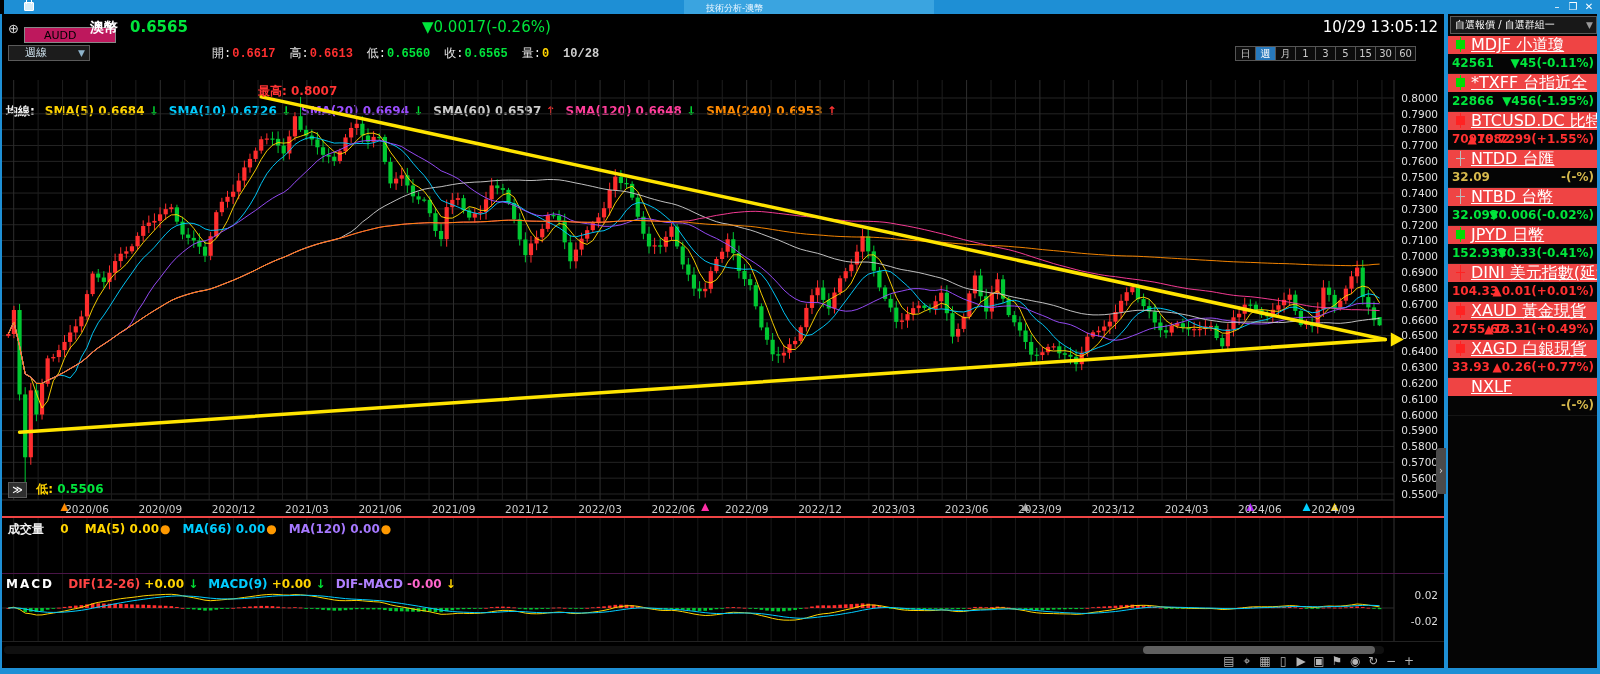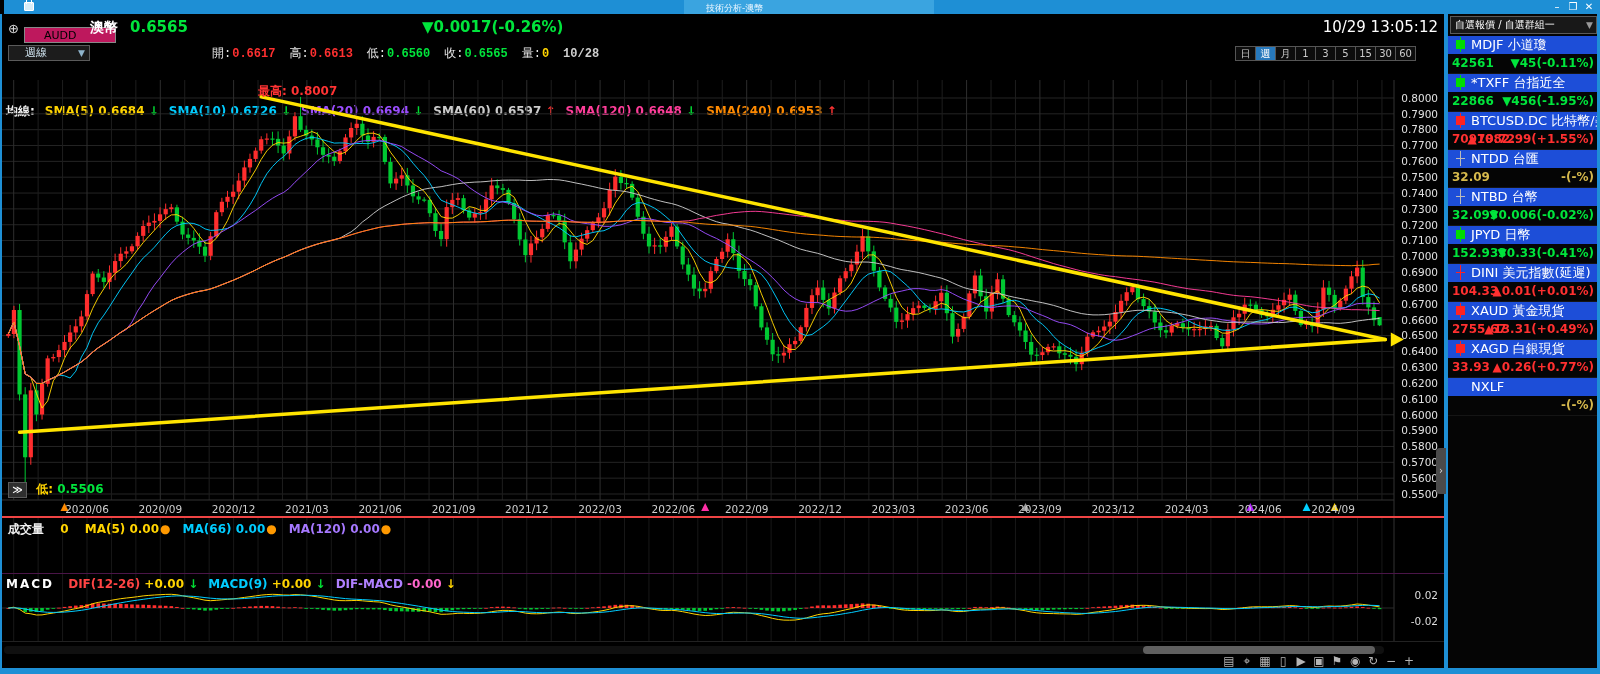--- a/index.html
+++ b/index.html
@@ -16,21 +16,21 @@
   #lock:before{content:"";position:absolute;left:1px;top:-5px;width:4px;height:5px;border:1px solid #fff;border-bottom:none;border-radius:3px 3px 0 0;}
   
   .border-blue{background:#1e8fd5;}
   
   #chart-panel{left:2px;top:14px;width:1442px;height:654px;background:#000;}
   #quote-row{left:0;top:0;width:1442px;height:30px;}
   #plus-icon{position:absolute;left:6px;top:7px;color:#ddd;font-size:13px;}
   #symbol-input{position:absolute;left:22px;top:5px;width:52px;height:14px;background:#be185d;color:#000;border:1px solid #888;font-size:11px;padding:0 19px;font-family:inherit;margin-top:8px;}
   #quote-name{position:absolute;left:88px;top:5px;color:#fff;font-size:14px;font-weight:bold;}
   #quote-price{position:absolute;left:128px;top:4px;color:#00e53c;font-size:15px;font-weight:bold;}
-  #quote-change{position:absolute;left:420px;top:4px;color:#00e53c;font-size:15px;font-weight:bold;}
+  #quote-change{position:absolute;left:420px;top:4px;color:#00e53c;font-size:15px;font-weight:normal;}
   #datetime{position:absolute;right:6px;top:4px;color:#fff;font-size:15px;margin-left:8px;}
   
   #toolbar-row{left:0;top:30px;width:1442px;height:18px;font-size:12px;}
   #period-select{position:absolute;left:6px;top:1px;width:64px;height:14px;background:#1c1c1c;border:1px solid #5a5a5a;color:#cfe3ef;font-size:11px;line-height:14px;padding-left:16px;}
   #period-select .arr{position:absolute;right:4px;top:0;color:#8fb4cc;font-size:9px;}
   #ohlc-row{position:absolute;left:196px;top:1px;white-space:nowrap;font-family:Liberation Mono, monospace;}
   #ohlc-row .lab{color:#e8e8e8;margin-left:14px;font-size:12px;}
   #ohlc-row .val{font-weight:bold;font-size:12px;}
   #tf-row{position:absolute;right:28px;top:2px;display:flex;}
   .tf-btn{width:19px;height:13px;border:1px solid #555;border-left:none;background:#0d0d0d;color:#ccc;font-size:10px;line-height:13px;text-align:center;cursor:pointer;}
@@ -66,21 +66,21 @@
   .tool-icon{width:14px;height:14px;color:#b5b5b5;font-size:12px;line-height:14px;text-align:center;cursor:pointer;}
   
   #splitter{left:1444px;top:14px;width:4px;height:654px;background:#1e8fd5;}
   #collapse-handle{left:1436px;top:448px;width:10px;height:46px;background:#4a4a4a;border-radius:4px 0 0 4px;color:#ddd;font-size:10px;line-height:46px;text-align:center;cursor:pointer;z-index:5;}
   
   #sidebar{left:1448px;top:14px;width:149px;height:654px;background:#050505;}
   #sb-header{position:absolute;left:2px;top:2px;width:141px;height:16px;background:#181818;border:1px solid #5a5a5a;color:#fff;font-size:10px;line-height:16px;padding-left:4px;cursor:pointer;}
   #sb-header .arr{position:absolute;right:3px;top:0;color:#999;font-size:9px;}
   #sb-items{position:absolute;left:0;top:22px;width:149px;}
   .sb-item{width:149px;height:37px;border-bottom:1px solid #151515;position:relative;cursor:pointer;}
-  .sb-name{height:18px;background:#1d4ed8;color:#fff;font-size:13px;line-height:18px;white-space:nowrap;overflow:hidden;}
+  .sb-name{height:18px;background:#ef4444;color:#fff;font-size:16px;line-height:18px;white-space:nowrap;overflow:hidden;text-decoration:underline;}
   .sb-vals{height:18px;font-size:12px;font-weight:bold;line-height:18px;}
   .sb-l{position:absolute;left:4px;}
   .sb-r{position:absolute;right:3px;}
   .cicon{display:inline-block;width:9px;height:9px;margin:4px 6px 0 8px;position:relative;vertical-align:top;}
   .cicon .body{position:absolute;left:0;top:0;width:9px;height:9px;}
   .cicon .wick{position:absolute;left:4px;top:-3px;height:15px;width:1px;}
   .cicon .hbar{position:absolute;left:0;top:4px;width:9px;height:1px;}
   svg text{font-family:"DejaVu Sans","Liberation Sans",sans-serif;}
 </style>
 </head>

